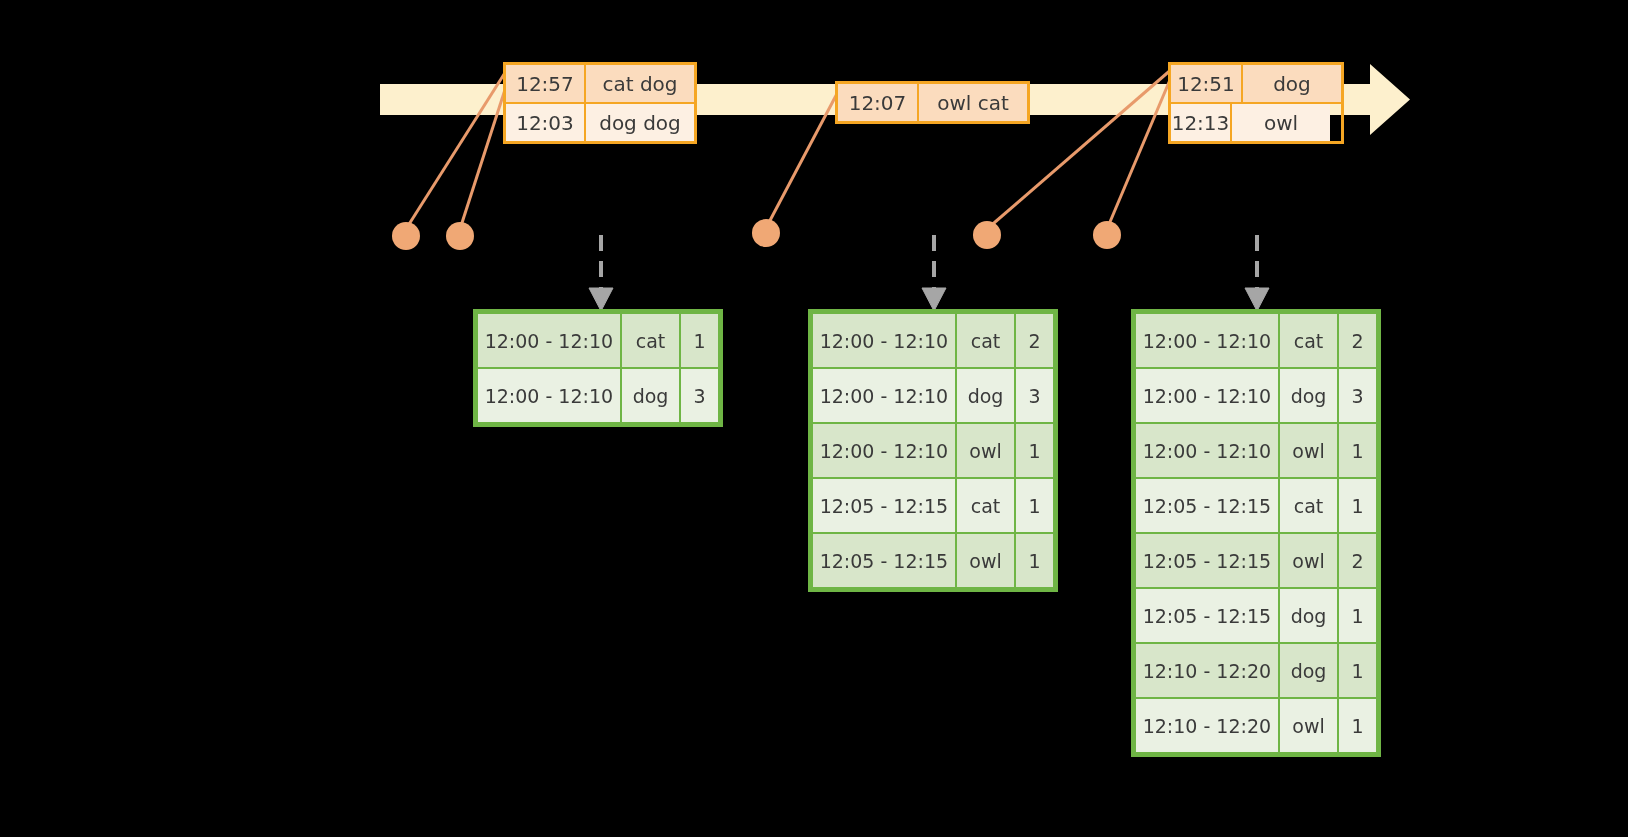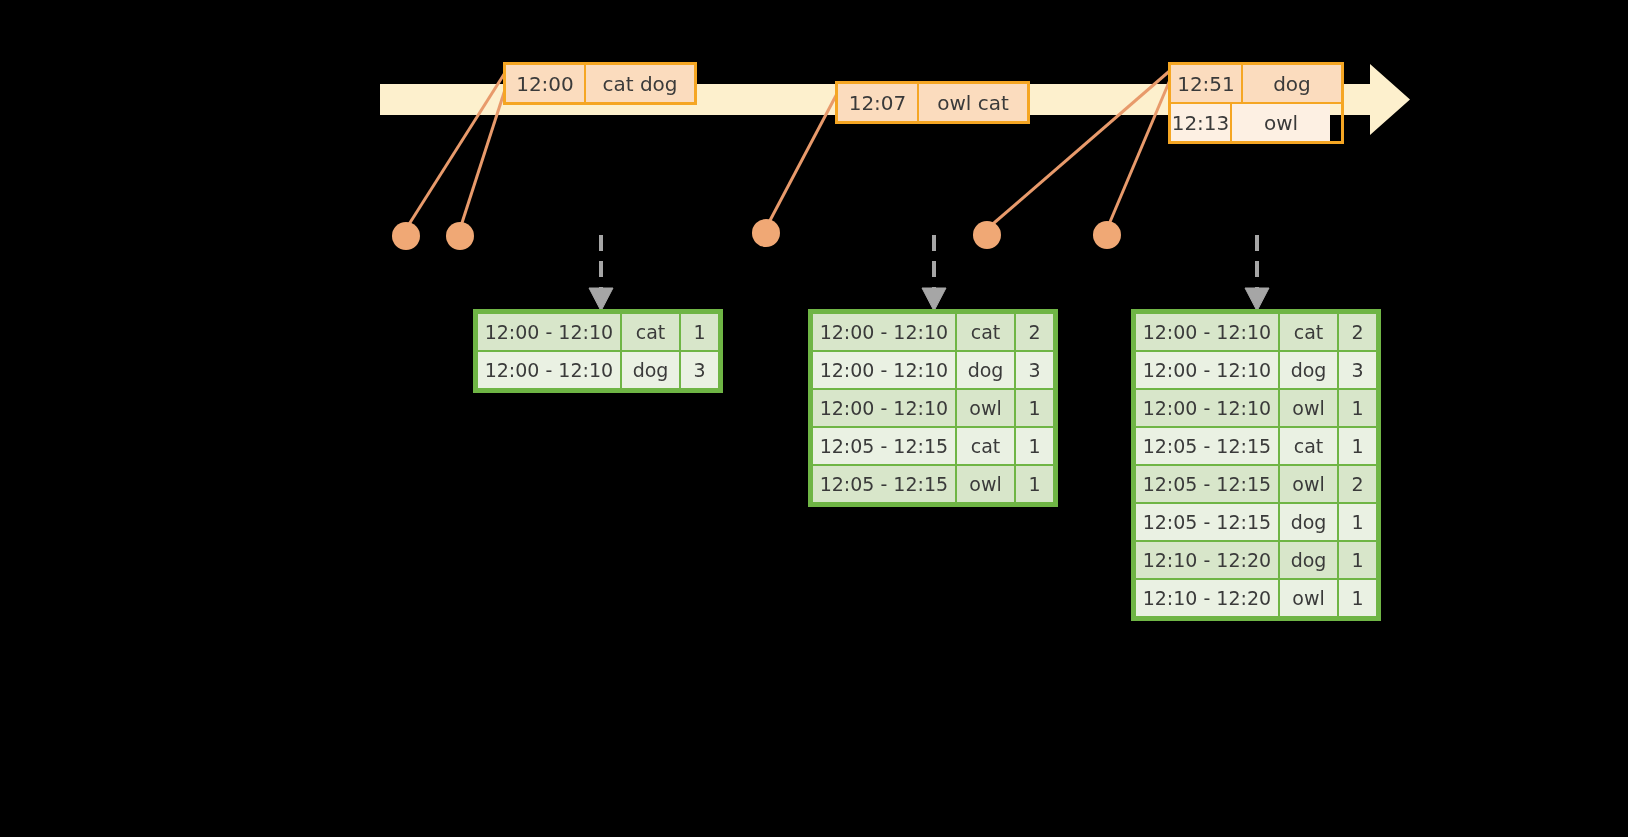--- a/index.html
+++ b/index.html
@@ -13,21 +13,21 @@
   .evt-row + .evt-row{border-top:2px solid #F5A623;}
   .evt-cell{display:flex;align-items:center;justify-content:center;
             font-size:20px;color:#3a3a3a;box-sizing:border-box;white-space:nowrap;}
   .evt-cell.time{border-right:2px solid #F5A623;}
   .shade-a .evt-cell{background:#FBDCBE;}
   .shade-b .evt-cell{background:#FDF0E3;}
 
   
   .gtable{position:absolute;border:3px solid #6FB545;box-sizing:border-box;
           background:#6FB545;padding:2px;}
-  .grow{display:flex;height:36px;margin-bottom:2px;}
+  .grow{display:flex;height:53px;margin-bottom:2px;}
   .grow:last-child{margin-bottom:0;}
   .gcell{display:flex;align-items:center;justify-content:center;
          font-size:19px;color:#3a3a3a;box-sizing:border-box;white-space:nowrap;
          margin-right:2px;}
   .gcell:last-child{margin-right:0;}
   .gshade-a .gcell{background:#D8E6CA;}
   .gshade-b .gcell{background:#EAF1E3;}
 </style>
 </head>
 <body>
@@ -67,22 +67,26 @@
       </g>
       <g>
         <line x1="1257" y1="235" x2="1257" y2="290" stroke-width="4" stroke-dasharray="16 10"></line>
         <path d="M1245,288 L1269,288 L1257,311 Z"></path>
       </g>
     </g>
   </svg>
 
   <div class="evt-box" style="left:503px;top:62px;width:194px;">
     <div class="evt-row shade-a">
-      <div class="evt-cell time" style="width:80px;">12:00</div>
+      <div class="evt-cell time" style="width:80px;">12:57</div>
       <div class="evt-cell words" style="width:108px;">cat dog</div>
+    </div>
+    <div class="evt-row shade-b">
+      <div class="evt-cell time" style="width:80px;">12:03</div>
+      <div class="evt-cell words" style="width:108px;">dog dog</div>
     </div>
   </div>
 
   <div class="evt-box" style="left:835px;top:81px;width:195px;">
     <div class="evt-row shade-a">
       <div class="evt-cell time" style="width:81px;">12:07</div>
       <div class="evt-cell words" style="width:108px;">owl cat</div>
     </div>
   </div>
 

